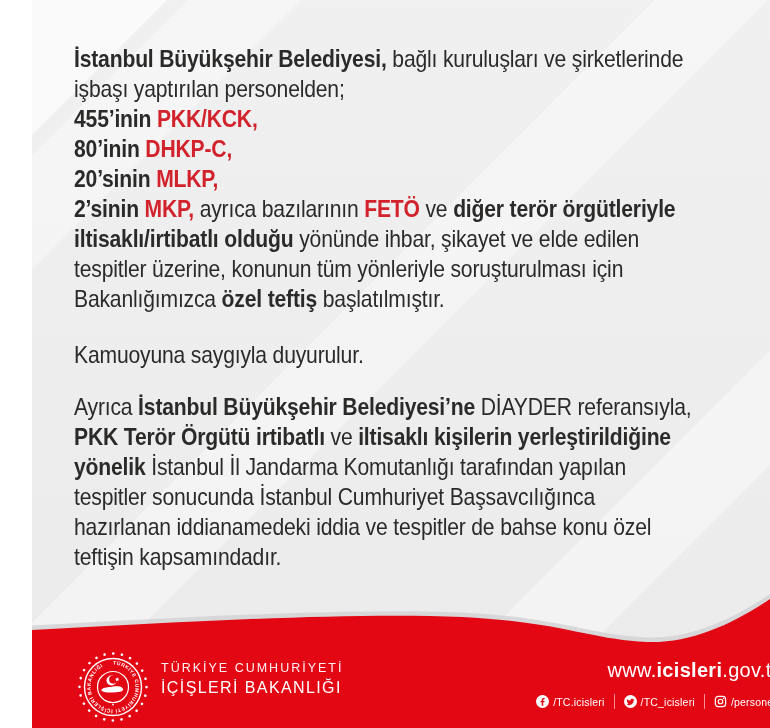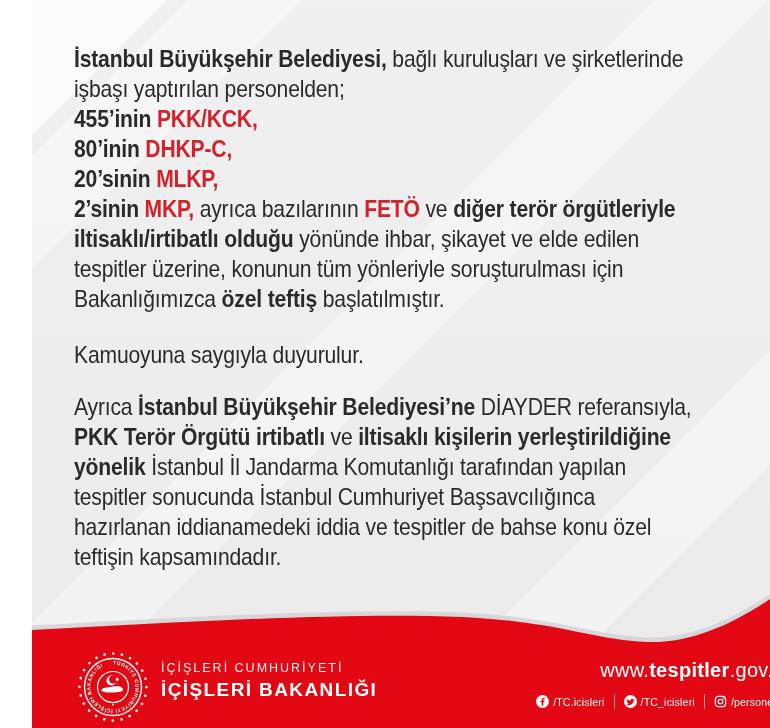--- a/index.html
+++ b/index.html
@@ -32,21 +32,21 @@
   .line span.b { font-weight:700; }
   .line span.red { color:#d2232c; }
 
   
   .wave { position:absolute; left:0; bottom:0; width:770px; height:160px; display:block; }
 
   .footer-emblem { position:absolute; left:42px; top:648px; width:78px; height:78px; }
 
   .ministry { position:absolute; left:129px; top:661px; color:#ffffff; }
   .ministry .l1 { font-size:12.5px; font-weight:400; letter-spacing:2px; opacity:.95; }
-  .ministry .l2 { font-size:19px; font-weight:700; letter-spacing:1.4px; margin-top:4px; }
+  .ministry .l2 { font-size:16px; font-weight:400; letter-spacing:1.4px; margin-top:4px; }
 
   .website {
     position:absolute; top:659px; right:14px;
     color:#ffffff; font-size:20px; letter-spacing:.3px;
     text-align:center; width:190px; white-space:nowrap;
   }
   .website .hl { font-weight:700; }
 
   .socials {
     position:absolute; top:694px; right:8px;
@@ -111,26 +111,26 @@
       <circle cx="37.5" cy="32.5" r="5" fill="#ffffff"></circle>
       <circle cx="39.2" cy="31.6" r="4.1" fill="#e30613"></circle>
       <path d="M43.2,29.2 l0.65,1.35 1.45,0.18 -1.06,1.02 0.27,1.44 -1.31,-0.72 -1.31,0.72 0.27,-1.44 -1.06,-1.02 1.45,-0.18 Z" fill="#ffffff"></path>
     </g>
 
     <path d="M27.5,41.5 c2.5,-2.6 7,-2.2 10.5,-2.8 c3.8,-0.6 8.5,-0.5 10.3,1.2 c1.6,1.5 0.6,3.2 -2.2,3.8 c-4.4,0.9 -12.6,1 -15.8,0.2 c-2.2,-0.6 -3.6,-1.4 -2.8,-2.4 Z" fill="#ffffff"></path>
     <circle cx="39" cy="56.5" r="0.9" fill="#ffffff"></circle>
   </svg>
 
   <div class="ministry">
-    <div class="l1">İÇİŞLERİ CUMHURİYETİ</div>
+    <div class="l1">TÜRKİYE CUMHURİYETİ</div>
     <div class="l2">İÇİŞLERİ BAKANLIĞI</div>
   </div>
 
   <div class="website">
-    <span>www.</span><span class="hl">tespitler</span><span>.gov.tr</span>
+    <span>www.</span><span class="hl">icisleri</span><span>.gov.tr</span>
   </div>
 
   <div class="socials">
     <div class="social-item">
       <svg width="13" height="13" viewBox="0 0 24 24">
         <circle cx="12" cy="12" r="12" fill="#ffffff"></circle>
         <path d="M13.4,20 v-6.5 h2.2 l0.35,-2.6 H13.4 V9.2 c0,-0.75 0.3,-1.3 1.35,-1.3 h1.3 V5.6 c-0.3,-0.05 -1.2,-0.12 -2.1,-0.12 c-2.1,0 -3.45,1.25 -3.45,3.5 v1.9 H8.3 v2.6 h2.2 V20 Z" fill="#e30613"></path>
       </svg>
       <span>/TC.icisleri</span>
     </div>

